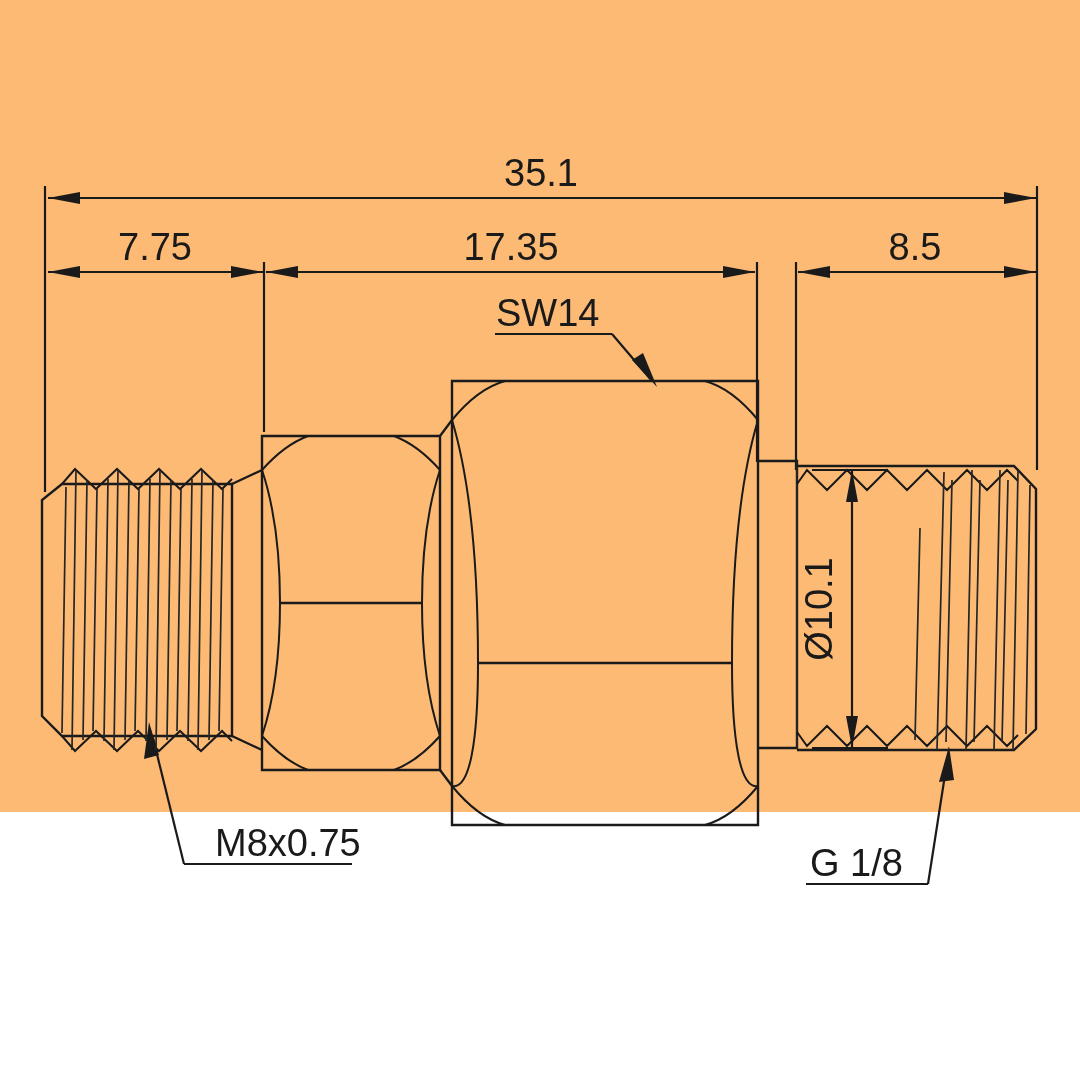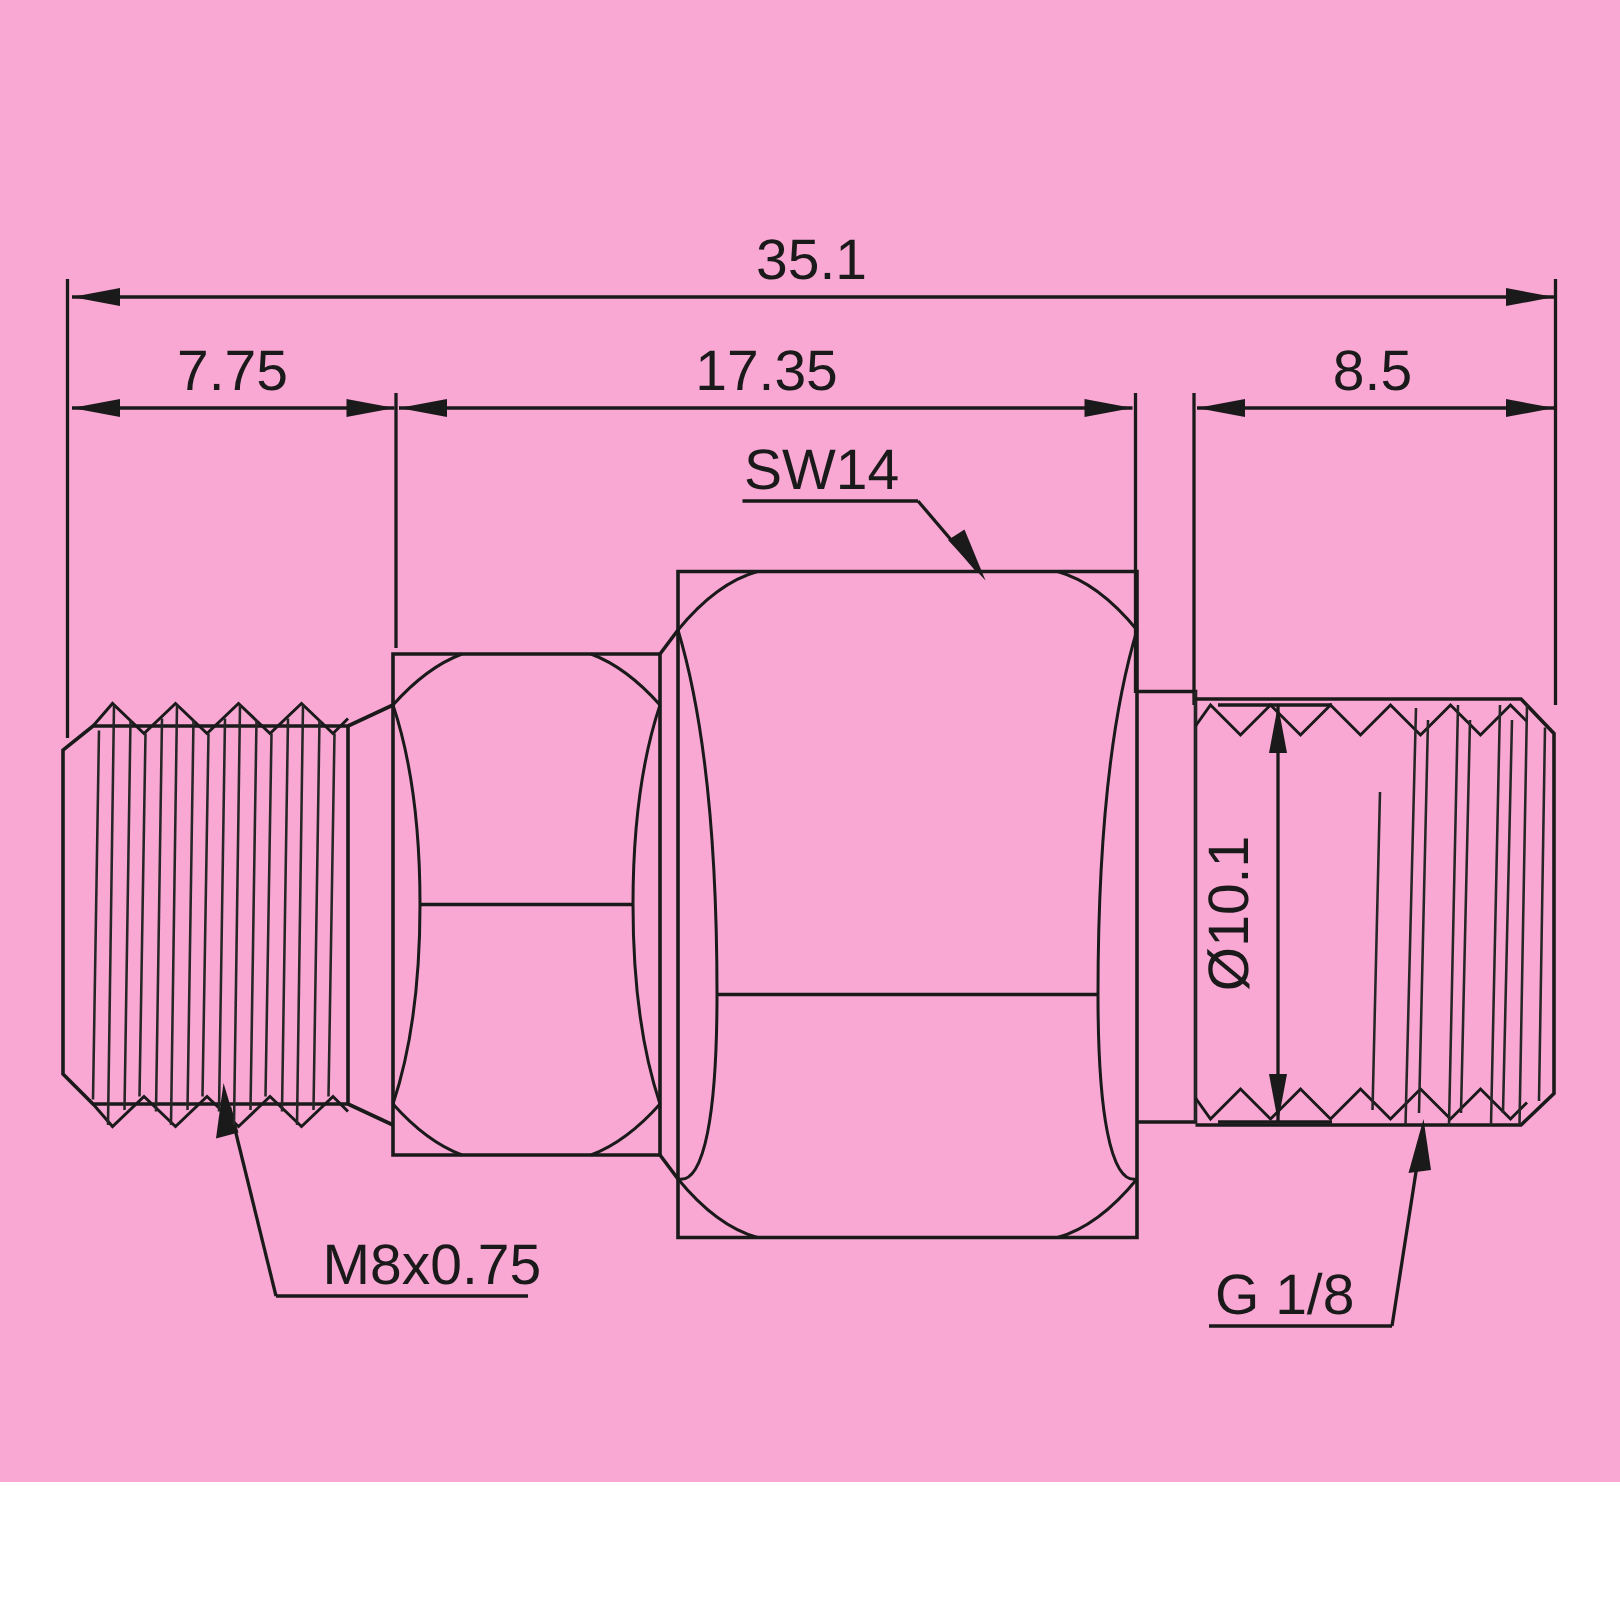--- a/index.html
+++ b/index.html
@@ -9,22 +9,22 @@
   }
   body {
     width: 1080px;
     height: 1080px;
     font-family: "Liberation Sans", sans-serif;
     overflow: hidden;
   }
   #drawing-root {
     position: relative;
     width: 1080px;
-    height: 988px;
-    background: #f9a8d4;
+    height: 812px;
+    background: #fdba74;
   }
   svg.cad {
     position: absolute;
     left: 0;
     top: 0;
     width: 1080px;
     height: 1080px;
     display: block;
   }
   .ln {

